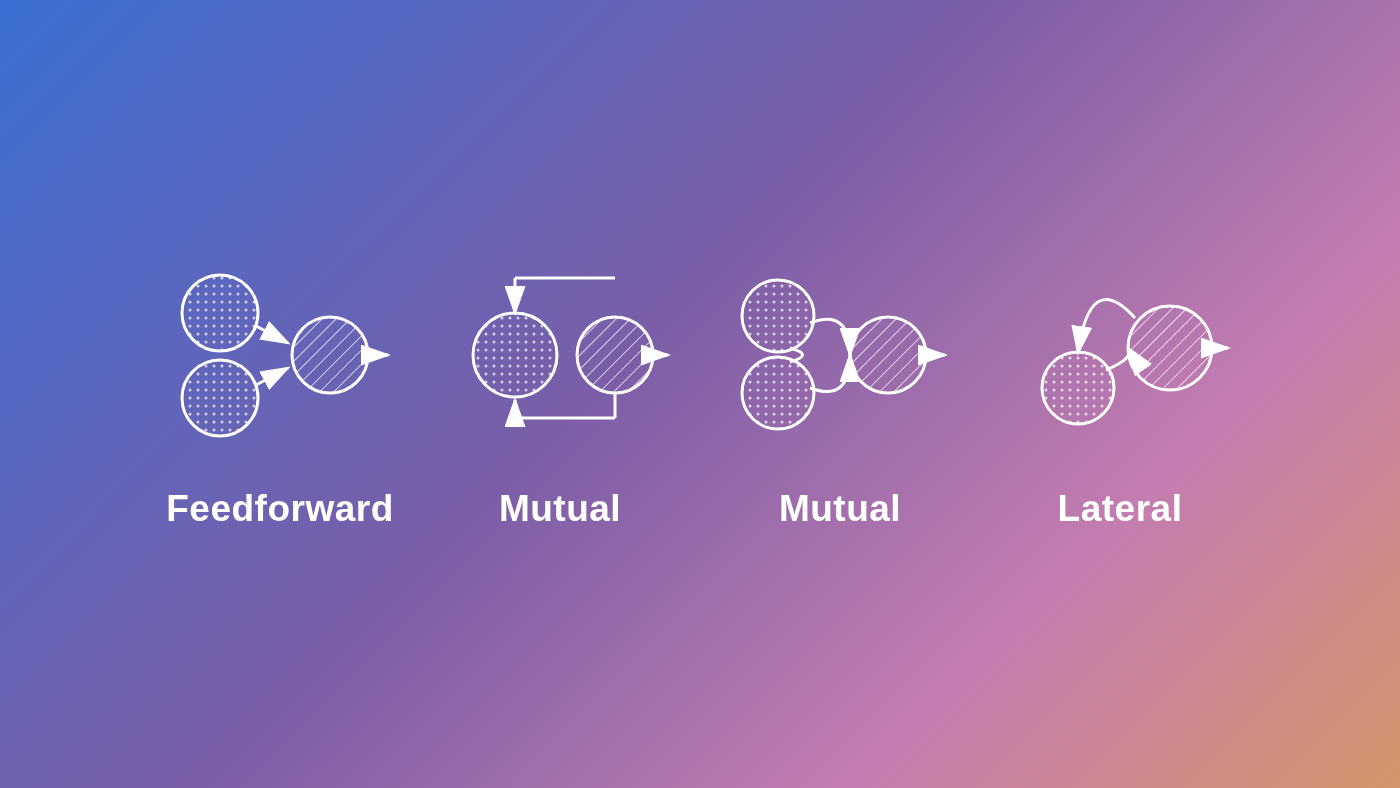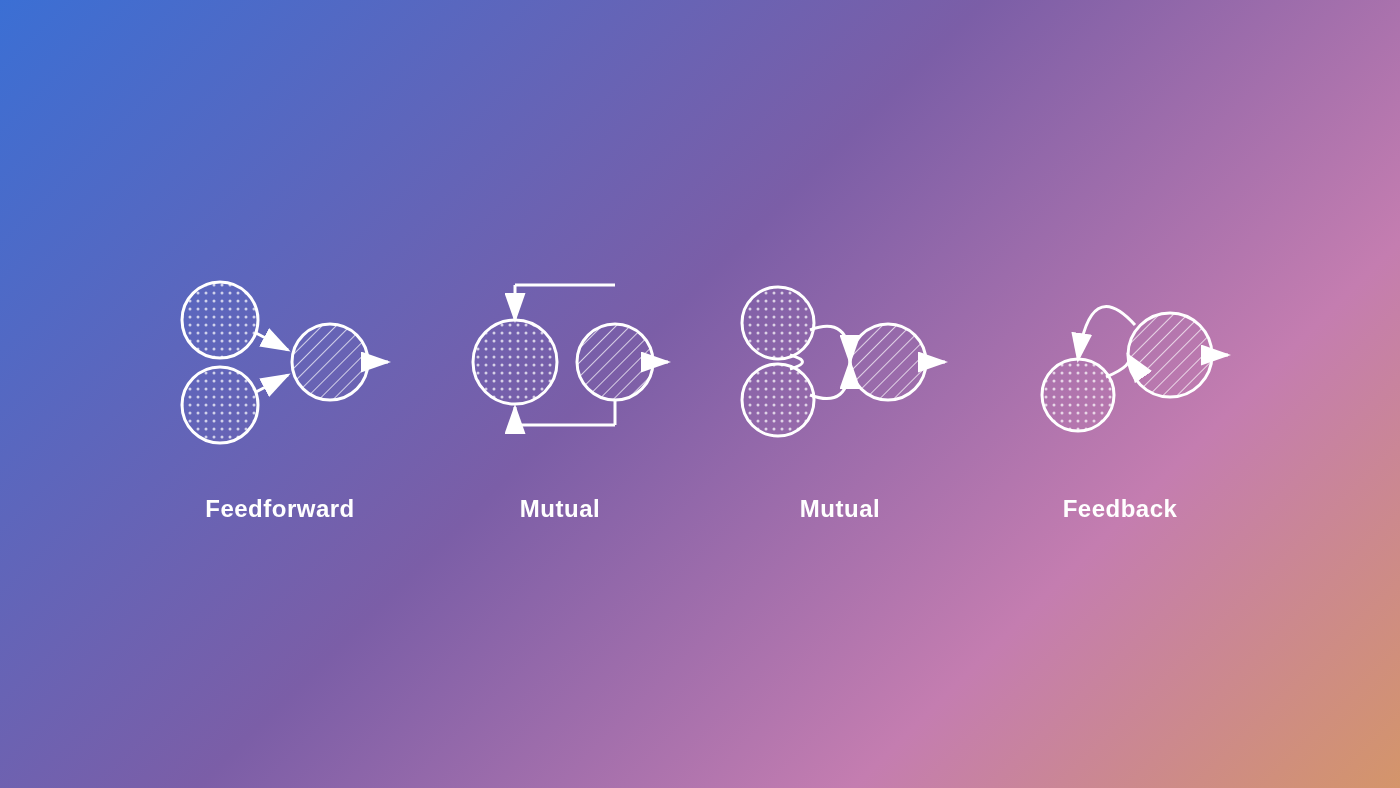--- a/index.html
+++ b/index.html
@@ -26,21 +26,21 @@
     .diagram-section {
       display: flex;
       flex-direction: column;
       align-items: center;
       gap: 30px;
       width: 280px;
     }
 
     .diagram-label {
       color: white;
-      font-size: 24px;
+      font-size: 37px;
       font-weight: 700;
       text-align: center;
       letter-spacing: 0.5px;
       margin-top: 20px;
     }
 
     
     svg {
       overflow: visible;
     }
@@ -166,16 +166,16 @@
       <circle cx="68" cy="130" r="36" fill="url(#dots4)" stroke="white" stroke-width="3"></circle>
 
       <circle cx="160" cy="90" r="42" fill="url(#hatch4)" stroke="white" stroke-width="3"></circle>
 
       <path d="M 125 60 Q 80 10 68 95" stroke="white" stroke-width="3" fill="none" marker-end="url(#arrow4b)"></path>
 
       <path d="M 96 112 Q 125 100 118 90" stroke="white" stroke-width="3" fill="none" marker-end="url(#arrow4)"></path>
 
       <line x1="202" y1="90" x2="218" y2="90" stroke="white" stroke-width="3" marker-end="url(#arrow4)"></line>
     </svg>
-    <span class="diagram-label">Feedback</span>
+    <span class="diagram-label">Lateral</span>
   </div>
 
 </div>
 
 </body></html>

